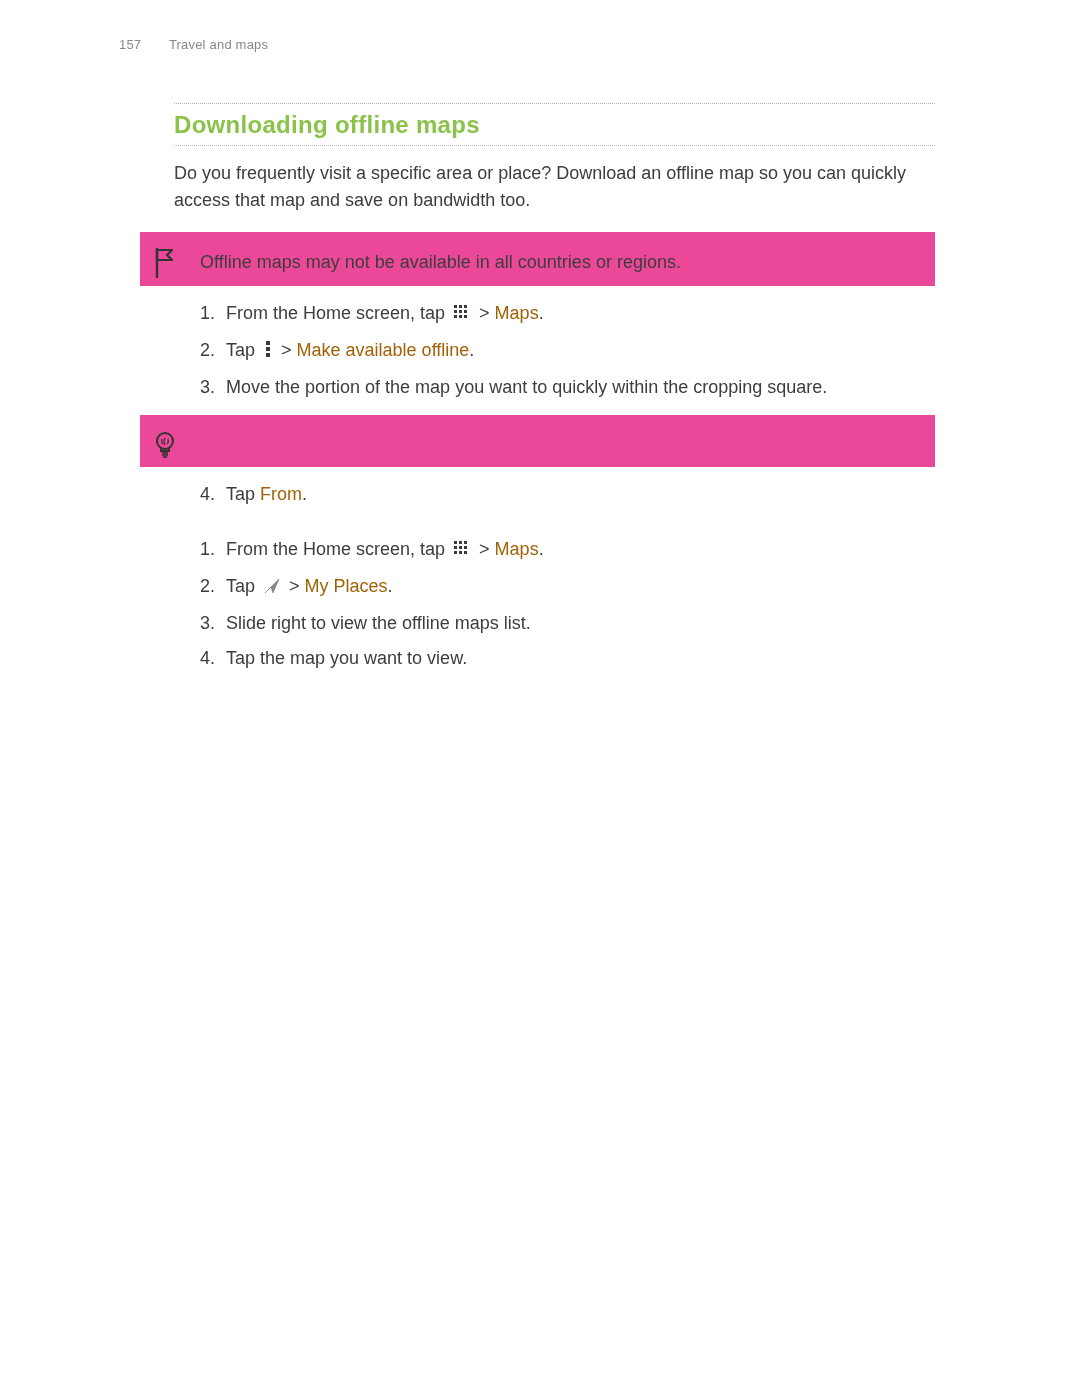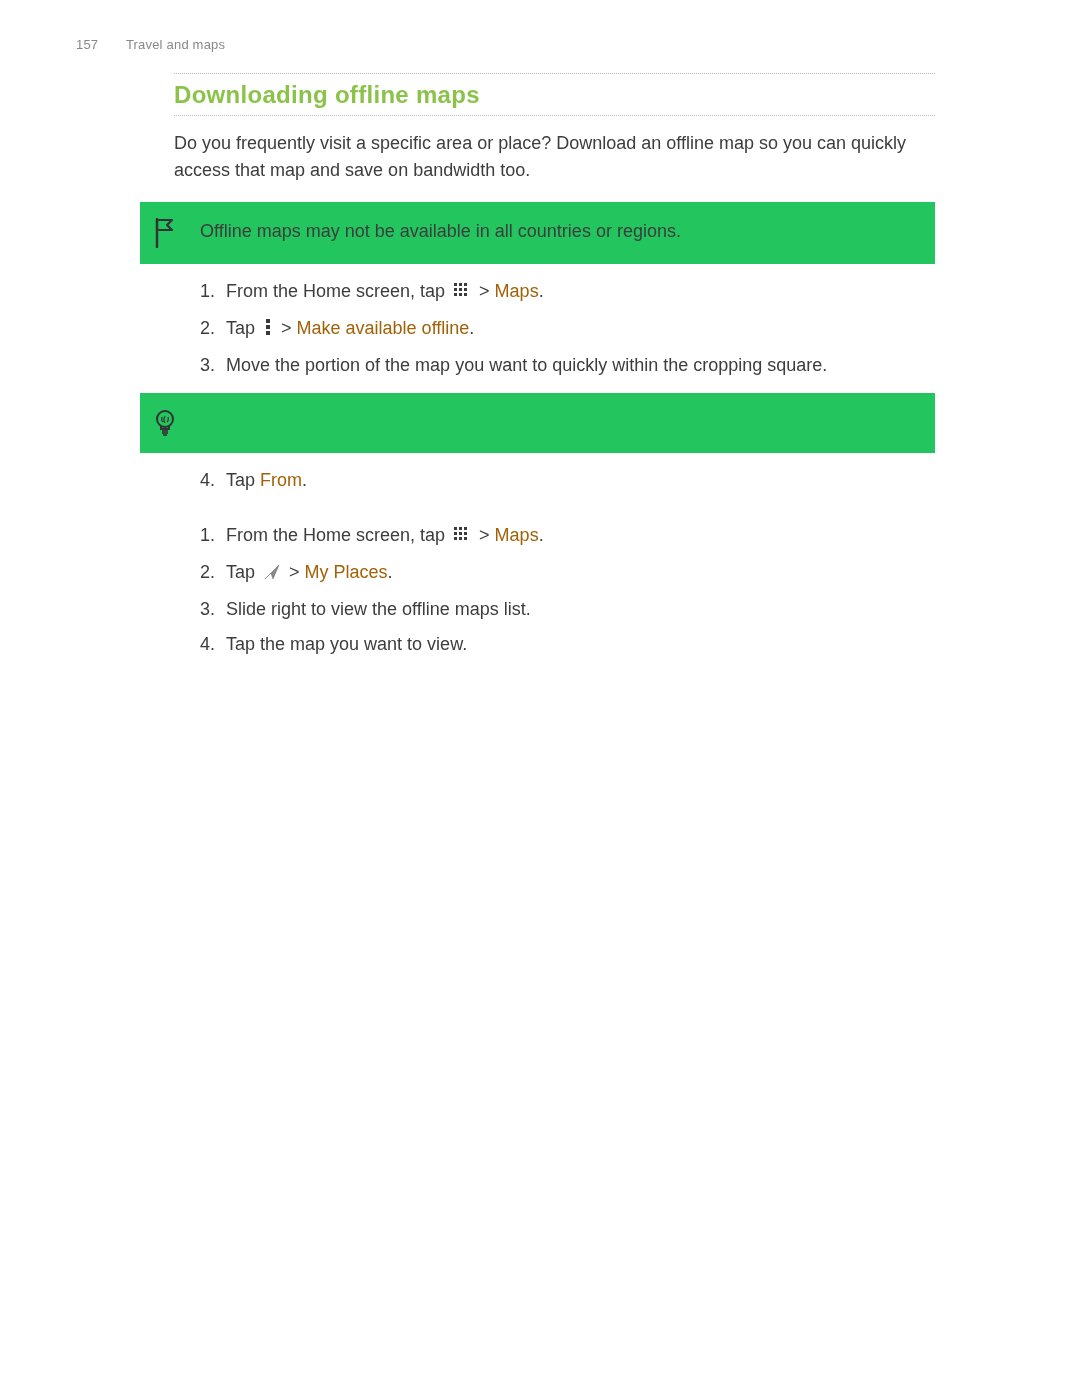--- a/index.html
+++ b/index.html
@@ -11,25 +11,25 @@
     font-family: "Helvetica Neue", Helvetica, Arial, sans-serif;
     color: #3d3d3d;
     font-size: 18px;
     line-height: 1.5;
     font-weight: 300;
   }
   .page {
     padding: 35px 0 0 0;
   }
   .header {
-    padding-left: 76px;
+    padding-left: 119px;
     font-size: 13px;
     color: #888;
     letter-spacing: 0.2px;
-    margin-bottom: 18px;
+    margin-bottom: 48px;
   }
   .page-num { margin-right: 24px; }
   .content-block {
     margin-left: 174px;
     margin-right: 145px;
   }
   h2.section-title {
     color: #8bc34a;
     font-weight: 700;
     font-size: 24px;
@@ -40,25 +40,26 @@
   .title-wrap {
     border-top: 1px dotted #b8b8b8;
     border-bottom: 1px dotted #b8b8b8;
     padding: 0;
     margin-top: 8px;
   }
   .intro {
     margin-top: 14px;
   }
   .callout {
-    background: #22c55e;
+    background: #ec4899;
     margin-left: 140px;
     margin-right: 145px;
     display: flex;
-    padding: 16px 20px 16px 4px;
+    align-items: center;
+    padding: 16px 20px 8px 4px;
     gap: 14px;
     margin-bottom: 14px;
     margin-top: 14px;
   }
   .callout .icon-slot {
     width: 42px;
     flex: 0 0 42px;
     display: flex;
     justify-content: center;
     align-items: center;

